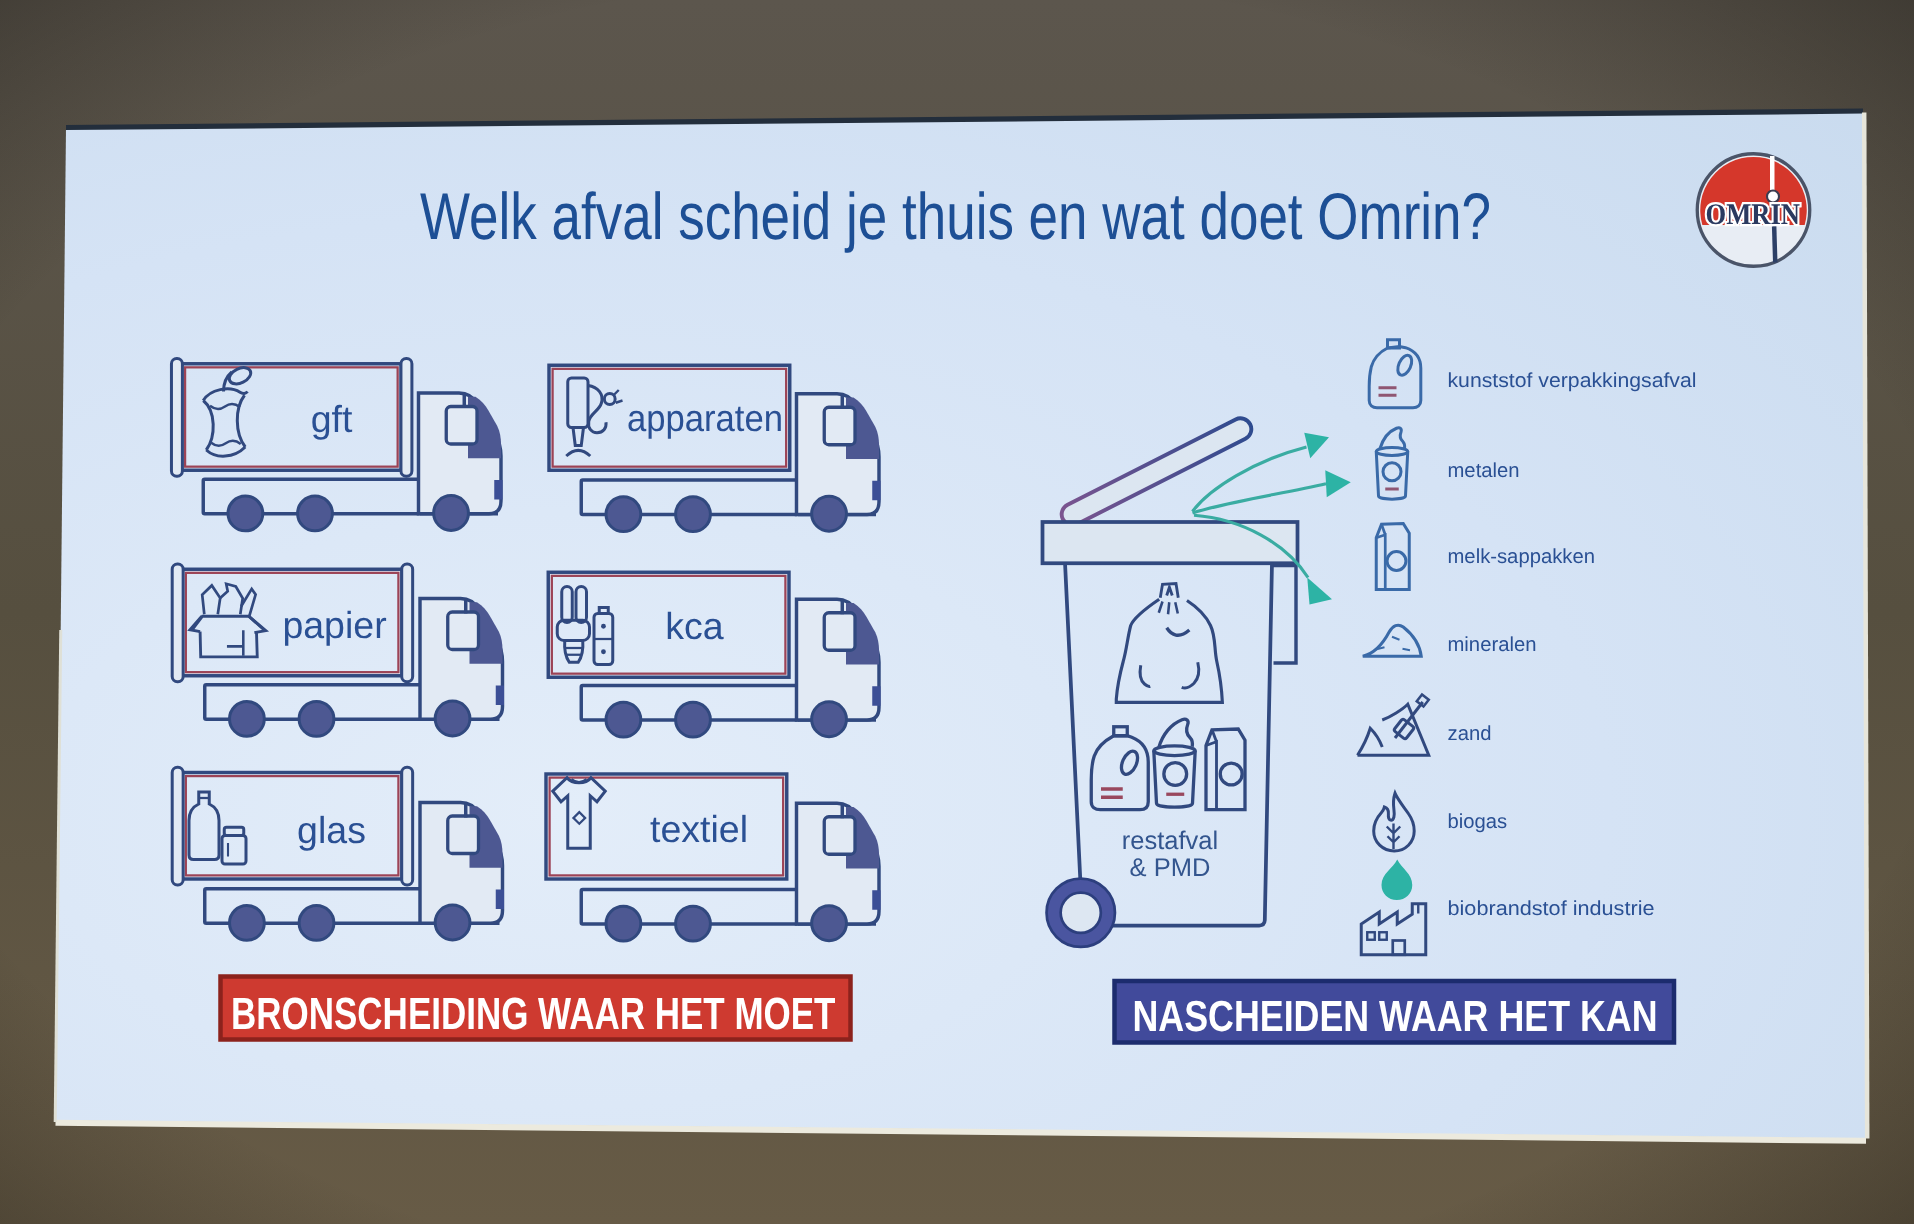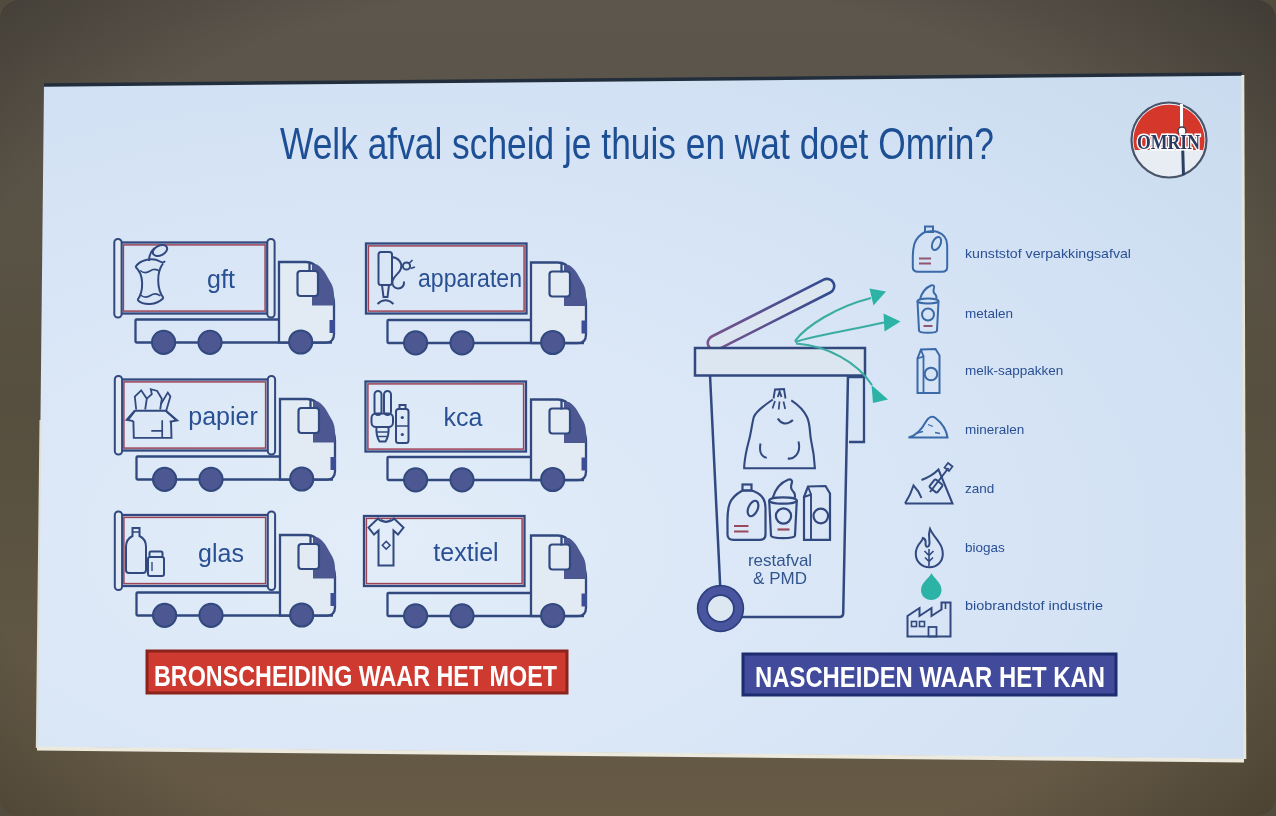--- a/index.html
+++ b/index.html
@@ -1,16 +1,16 @@
 <!DOCTYPE html>
 <html><head>
 <meta charset="utf-8">
 <style>
 html,body{margin:0;padding:0;background:#514c3e;}
-#c{position:relative;width:1276px;height:816px;overflow:hidden;font-family:"Liberation Sans",sans-serif;border-radius:19px;}
+#c{position:relative;width:1276px;height:816px;overflow:hidden;font-family:"Liberation Sans",sans-serif;}
 svg{display:block;}
 </style>
 </head>
 <body>
 <div id="c">
 <svg width="1276" height="816" viewBox="0 0 1276 816">
 <defs>
 <linearGradient id="wallG" x1="0" y1="0" x2="0" y2="1">
  <stop offset="0" stop-color="#5c564d"></stop>
  <stop offset="0.5" stop-color="#564f3f"></stop>

